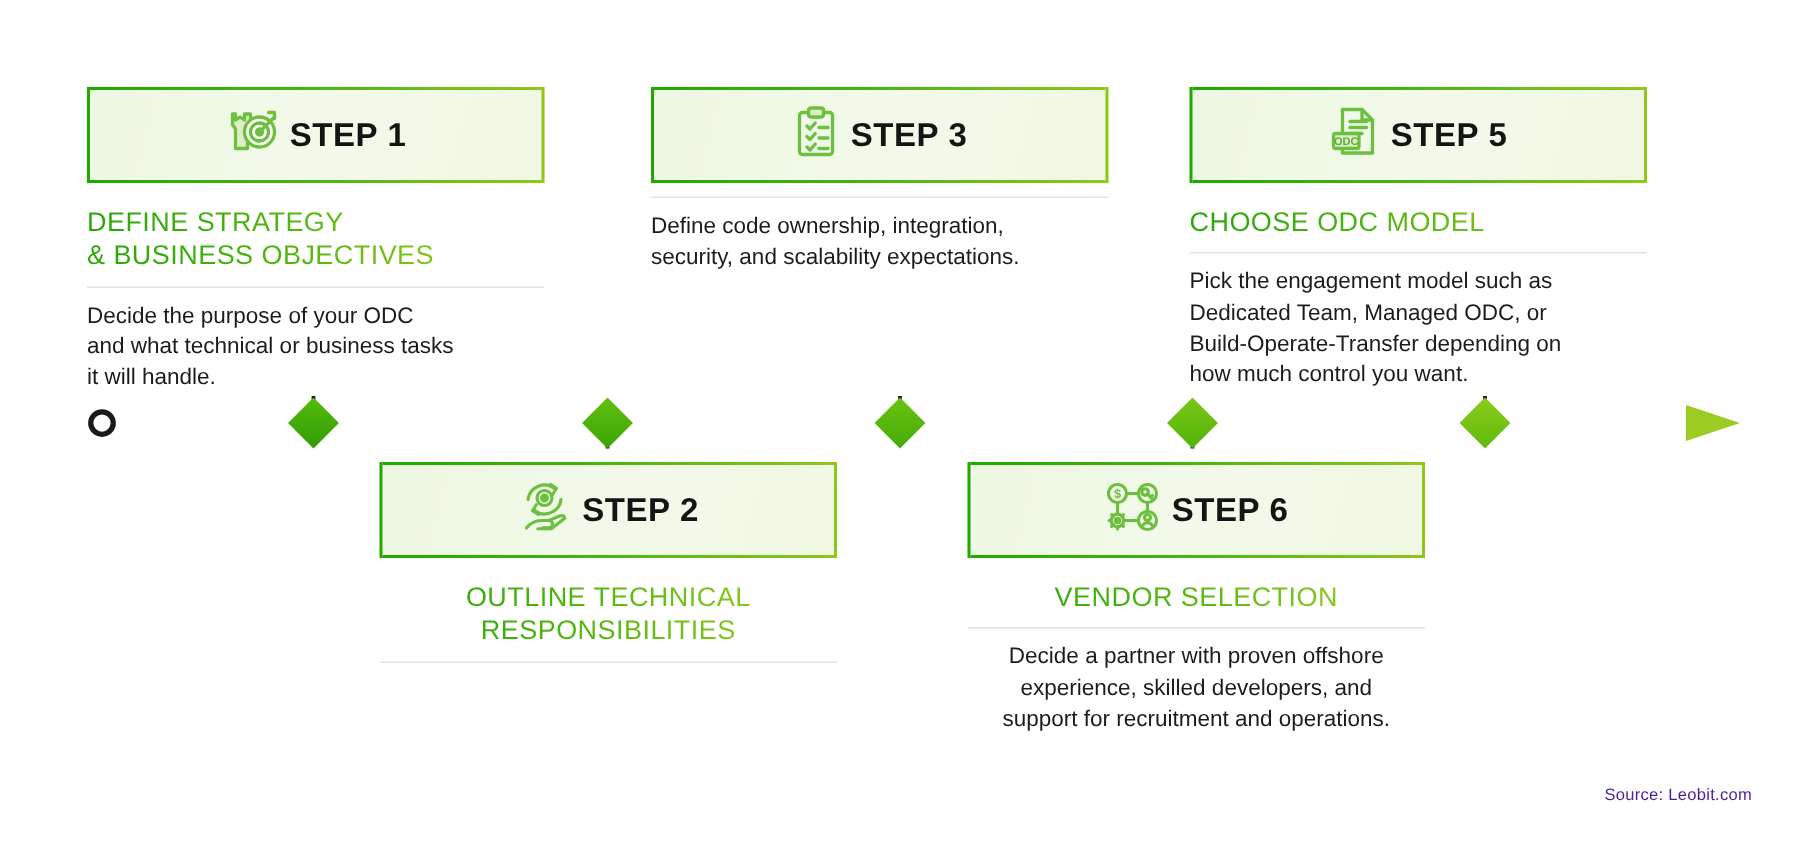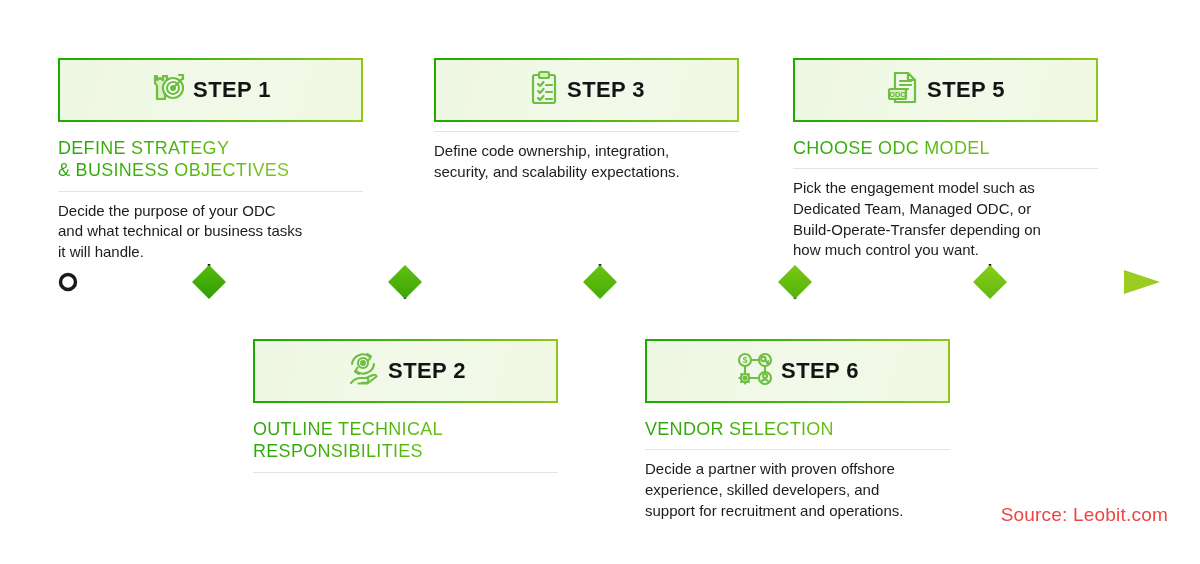--- a/index.html
+++ b/index.html
@@ -28,21 +28,21 @@
     width: 1200px;
     height: 40px;
   }
 
   
   .step-block {
     position: absolute;
     width: 305px;
   }
   .step-block.top   { top: 58px; }
-  .step-block.bottom{ top: 339px; }
+  .step-block.bottom{ top: 308px; text-align: center; }
 
   .s1 { left: 58px;  }
   .s2 { left: 253px; }
   .s3 { left: 434px; }
   .s4 { left: 645px; }
   .s5 { left: 793px; }
 
   
   .step-card {
     box-sizing: border-box;
@@ -92,23 +92,23 @@
     font-size: 15px;
     line-height: 1.38;
     color: #1c1c1c;
     white-space: pre-line;
   }
 
   
   .source-note {
     position: absolute;
     right: 32px;
-    top: 504px;
-    font-size: 19px;
-    color: #ef4444;
+    top: 524px;
+    font-size: 11px;
+    color: #4c1d95;
     letter-spacing: 0.2px;
   }
 </style>
 </head>
 <body>
 
 <div id="infographic">
 
   <svg class="timeline-axis" viewBox="0 0 1200 40" width="1200" height="40">
     <defs>

